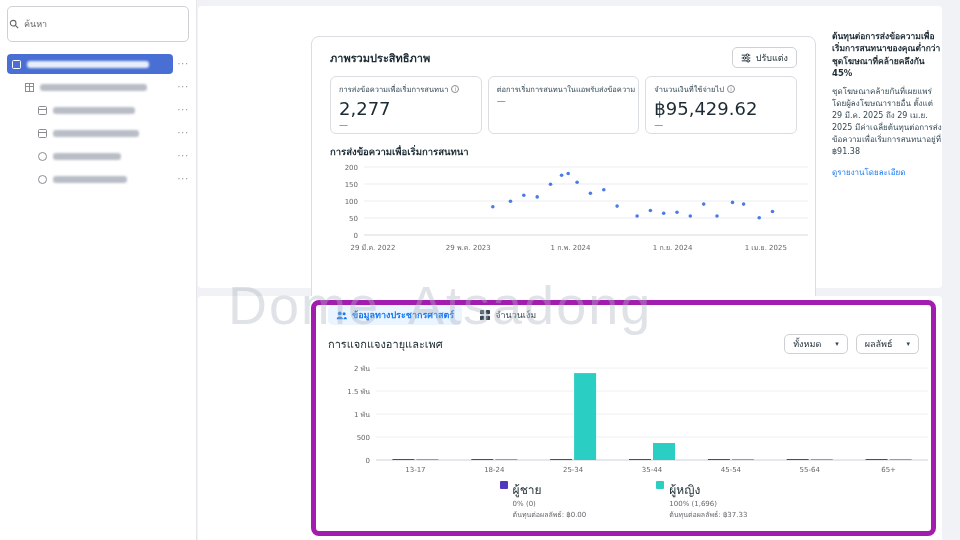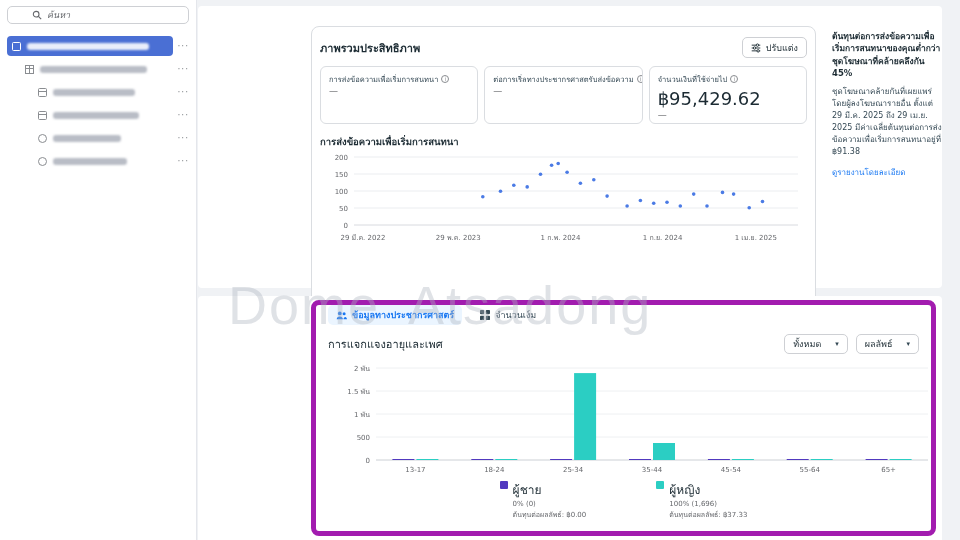--- a/index.html
+++ b/index.html
@@ -2,21 +2,21 @@
 <html><head>
 <meta charset="utf-8">
 <style>
   * { margin:0; padding:0; box-sizing:border-box; }
   html,body { width:960px; height:540px; overflow:hidden; }
   body { font-family:"DejaVu Sans","Liberation Sans",sans-serif; background:#f0f2f5; color:#1c2b33; font-size:10px; position:relative; }
   .screen { position:absolute; inset:0; }
 
   
   .sidebar { position:absolute; left:0; top:0; width:197px; height:540px; background:#fff; border-right:1px solid #e4e6eb; padding:6px 7px; z-index:10; }
-  .search-box { display:flex; align-items:center; gap:5px; border:1px solid #ced0d4; border-radius:5px; height:18px; padding:0 24px; background:#fff;font-style:italic; }
+  .search-box { display:flex; align-items:center; gap:5px; border:1px solid #ced0d4; border-radius:5px; height:36px; padding:0 1px; background:#fff; }
   .search-box .placeholder { font-size:9px; color:#65676b; }
   .side-items { margin-top:12px; }
   .side-row { display:flex; align-items:center; margin-bottom:3px; position:relative; padding-right:16px; }
   .row-pill { flex:1; display:flex; align-items:center; gap:6px; height:20px; border-radius:4px; padding:0 5px; }
   .row-pill.selected { background:#4a6fd4; }
   .blur-bar { height:7px; border-radius:3px; background:#b9bdc6; filter:blur(1.2px); flex:0 0 auto; }
   .row-pill.selected .blur-bar { background:rgba(255,255,255,.88); }
   .row-menu { position:absolute; right:0; color:#8a8d91; font-size:9px; letter-spacing:1px; line-height:20px; cursor:pointer; }
   .row-icon { width:9px; height:9px; flex:0 0 auto; border:1.2px solid #8a8d91; }
   .row-pill.selected .row-icon { border-color:#fff; }
@@ -27,21 +27,21 @@
   .adset-icon { border-radius:1.5px; background:linear-gradient(#8a8d91,#8a8d91) center/100% 1.2px no-repeat; }
   .ad-icon { border-radius:50%; }
 
   
   .main { position:absolute; left:197px; top:0; right:0; bottom:0; }
   .panel { position:absolute; background:#fff; }
   .panel-top { left:1px; top:6px; width:744px; height:282px; border-radius:4px; }
   .panel-bottom { left:1px; top:296px; width:744px; height:244px; border-radius:4px 4px 0 0; }
 
   
-  .perf-card { position:absolute; left:113px; top:20px; width:505px; height:307px; border:1px solid #dadde1; border-radius:8px; padding:10px 8px; background:#fff; }
+  .perf-card { position:absolute; left:113px; top:30px; width:505px; height:307px; border:1px solid #dadde1; border-radius:8px; padding:10px 18px; background:#fff; }
   .perf-header { display:flex; justify-content:space-between; align-items:center; }
   .perf-title { font-size:11px; font-weight:bold; }
   .customize-btn { display:flex; align-items:center; gap:5px; border:1px solid #ced0d4; border-radius:5px; height:21px; padding:0 8px; background:#fff; font-size:9px; color:#1c2b33; cursor:pointer; font-family:inherit; }
   .metric-row { display:flex; gap:6px; margin-top:8px; }
   .metric-card { flex:1; border:1px solid #dadde1; border-radius:6px; padding:6px 8px; height:58px; overflow:hidden; }
   .metric-label { font-size:7.5px; color:#344854; display:flex; align-items:center; gap:3px; white-space:nowrap; }
   .info-icon { width:8px; height:8px; border:1px solid #8a8d91; border-radius:50%; font-size:5.5px; color:#8a8d91; display:inline-flex; align-items:center; justify-content:center; flex:0 0 auto; cursor:pointer; }
   .metric-value { font-size:18px; margin-top:3px; color:#1c2b33; }
   .metric-sub { font-size:9px; color:#65676b; margin-top:1px; }
   .chart-title { font-size:9.5px; font-weight:bold; margin-top:10px; }
@@ -155,25 +155,26 @@
             </span>
             <span>ปรับแต่ง</span>
           </button>
         </div>
         <div class="metric-row" id="metric-row">
             <div class="metric-card">
               <div class="metric-label">
                 <span>การส่งข้อความเพื่อเริ่มการสนทนา</span>
                 <span class="info-icon">i</span>
               </div>
+              <div class="metric-value">2,277</div>
               <div class="metric-sub">—</div>
             </div>
             <div class="metric-card">
               <div class="metric-label">
-                <span>ต่อการเริ่ลทางประชากรศาสตรับส่งข้อความ</span>
+                <span>ต่อการเริ่มการสนทนาในแอพรับส่งข้อความ</span>
                 <span class="info-icon">i</span>
               </div>
               <div class="metric-sub">—</div>
             </div>
             <div class="metric-card">
               <div class="metric-label">
                 <span>จำนวนเงินที่ใช้จ่ายไป</span>
                 <span class="info-icon">i</span>
               </div>
               <div class="metric-value">฿95,429.62</div>

